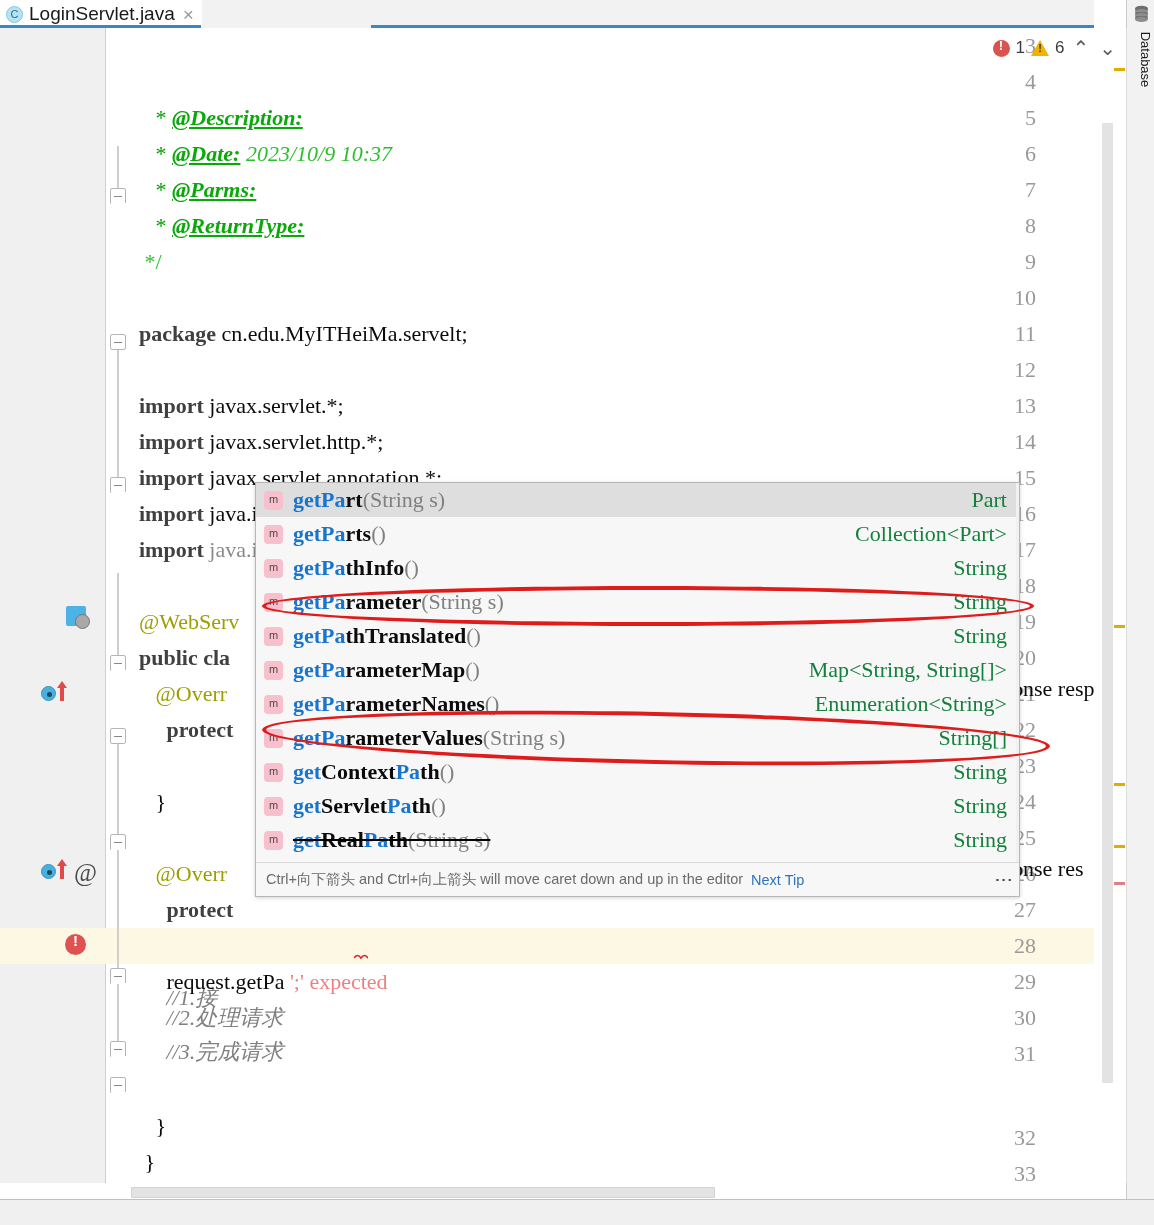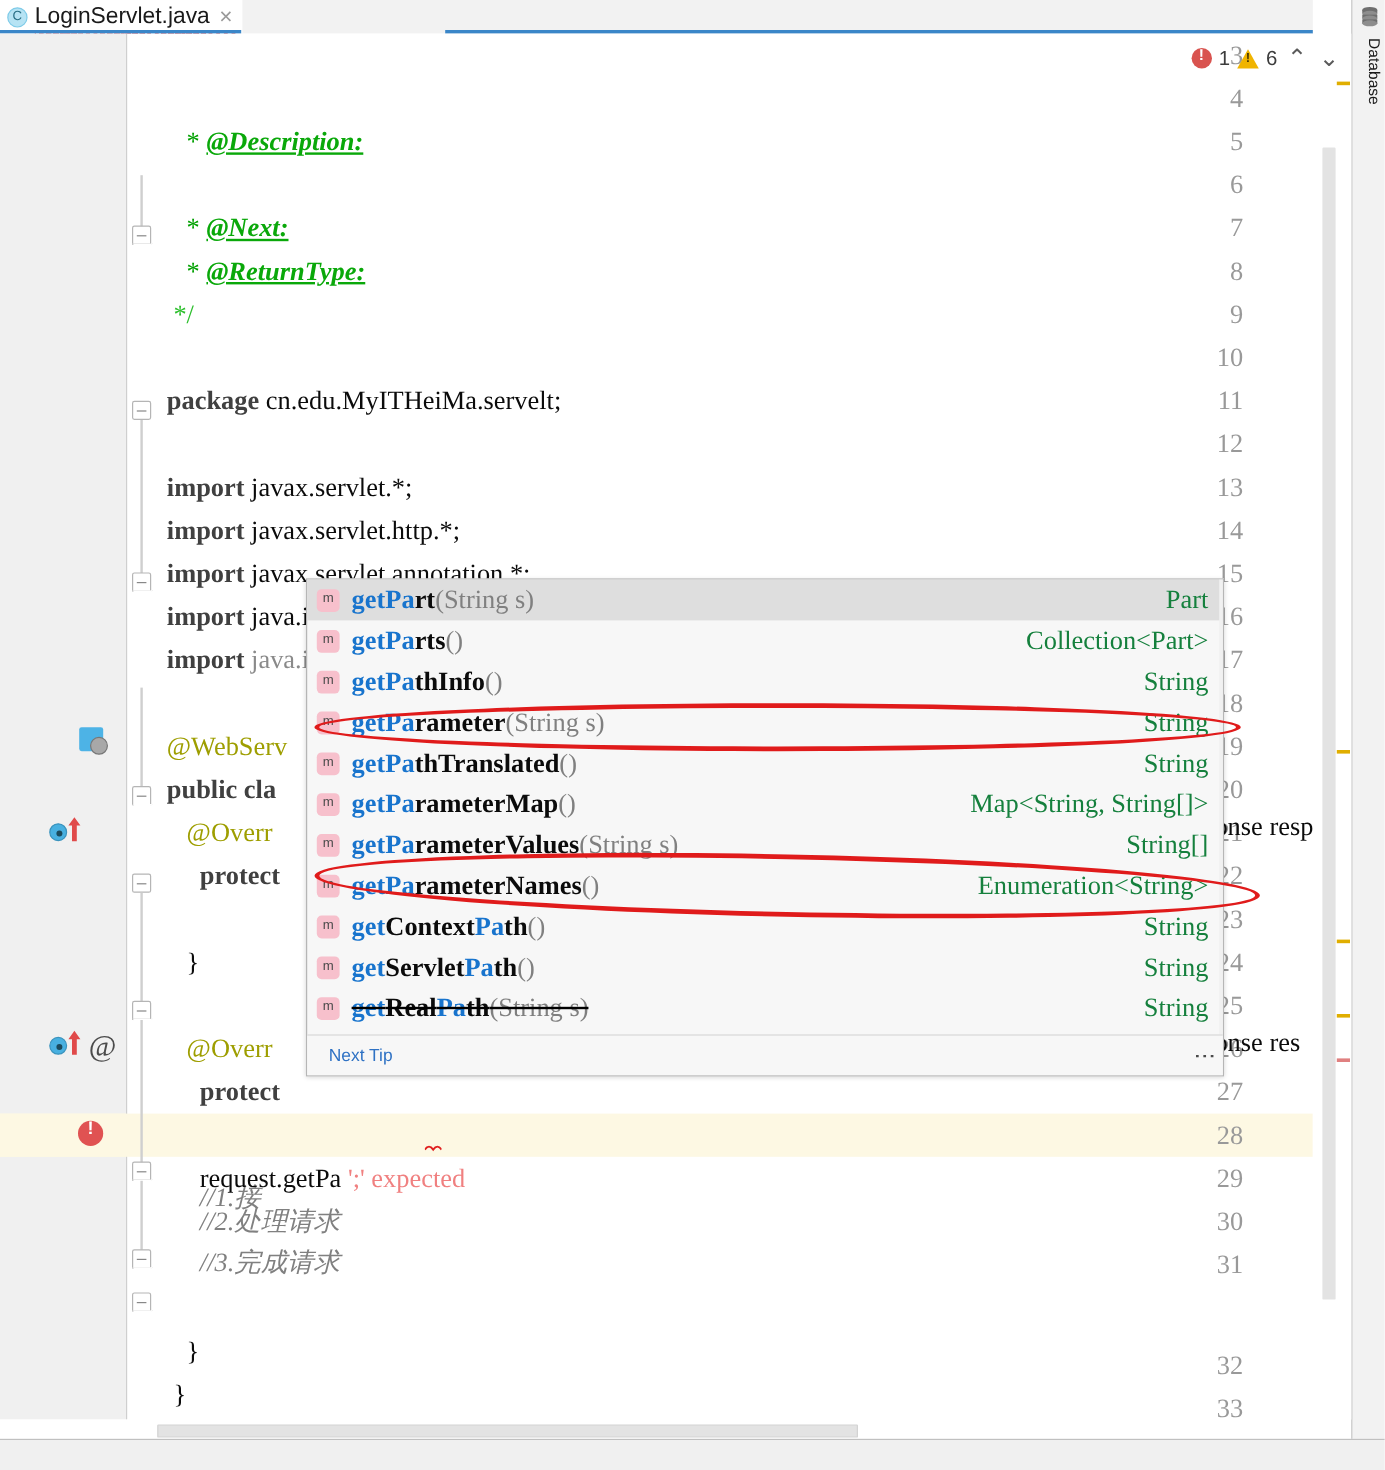--- a/index.html
+++ b/index.html
@@ -238,22 +238,25 @@
     <path d="M7 1 L12 8 H9 V21 H5 V8 H2 Z" fill="#e04a4a"></path>
   </svg>
   <div class="gicon atsign" style="left:74px;top:832px;">@</div>
   <div class="gicon errbadge" style="left:65px;top:906px;"></div>
 
   <div id="code">
 
     <div class="ln" style="top:36px;">
       <span class="jdoc">   * </span><span class="jtag">@Description:</span>
     </div>
+    <div class="ln" style="top:72px;">
+      <span class="jdoc">   * </span><span class="jtag">@Date:</span><span class="jval"> </span><span class="jval">2023/10/9 10:37</span>
+    </div>
     <div class="ln" style="top:108px;">
-      <span class="jdoc">   * </span><span class="jtag">@Next:</span>
+      <span class="jdoc">   * </span><span class="jtag">@Parms:</span>
     </div>
     <div class="ln" style="top:144px;">
       <span class="jdoc">   * </span><span class="jtag">@ReturnType:</span>
     </div>
     <div class="ln" style="top:180px;">
       <span class="jval" style="font-style:normal;"> </span><span class="jval" style="font-style:normal;">*/</span>
     </div>
 
     <div class="ln" style="top:252px;">
       <span class="kw">package</span><span> </span><span>cn.edu.MyITHeiMa.servelt;</span>
@@ -377,45 +380,46 @@
         <span class="cname"><span class="hl">getPa</span><span class="rest">thTranslated</span><span class="sig">()</span></span>
         <span class="ctype">String</span>
       </div>
       <div class="crow">
         <span class="micon"></span>
         <span class="cname"><span class="hl">getPa</span><span class="rest">rameterMap</span><span class="sig">()</span></span>
         <span class="ctype">Map&lt;String, String[]&gt;</span>
       </div>
       <div class="crow">
         <span class="micon"></span>
+        <span class="cname"><span class="hl">getPa</span><span class="rest">rameterNames</span><span class="sig">()</span></span>
+        <span class="ctype">Enumeration&lt;String&gt;</span>
+      </div>
+      <div class="crow">
+        <span class="micon"></span>
         <span class="cname"><span class="hl">getPa</span><span class="rest">rameterValues</span><span class="sig">(String s)</span></span>
         <span class="ctype">String[]</span>
       </div>
       <div class="crow">
         <span class="micon"></span>
-        <span class="cname"><span class="hl">getPa</span><span class="rest">rameterNames</span><span class="sig">()</span></span>
-        <span class="ctype">Enumeration&lt;String&gt;</span>
-      </div>
-      <div class="crow">
-        <span class="micon"></span>
         <span class="cname"><span class="hl">get</span><span class="rest">Context</span><span class="hl">Pa</span><span class="rest">th</span><span class="sig">()</span></span>
         <span class="ctype">String</span>
       </div>
       <div class="crow">
         <span class="micon"></span>
         <span class="cname"><span class="hl">get</span><span class="rest">Servlet</span><span class="hl">Pa</span><span class="rest">th</span><span class="sig">()</span></span>
         <span class="ctype">String</span>
       </div>
       <div class="crow deprec">
         <span class="micon"></span>
         <span class="cname"><span class="hl">get</span><span class="rest">Real</span><span class="hl">Pa</span><span class="rest">th</span><span class="sig">(String s)</span></span>
         <span class="ctype">String</span>
       </div>
     </div>
   <div id="popscroll"></div>
   <div id="ctip">
+    <span>Ctrl+向下箭头 and Ctrl+向上箭头 will move caret down and up in the editor</span>
     <span class="link">Next Tip</span>
     <span class="dots">⋮</span>
   </div>
 </div>
 
 <div class="ellipse" style="left:262px;top:586px;width:772px;height:40px;"></div>
 <div class="ellipse" style="left:262px;top:712px;width:788px;height:52px;transform:rotate(1.2deg);"></div>
 
 </body></html>

